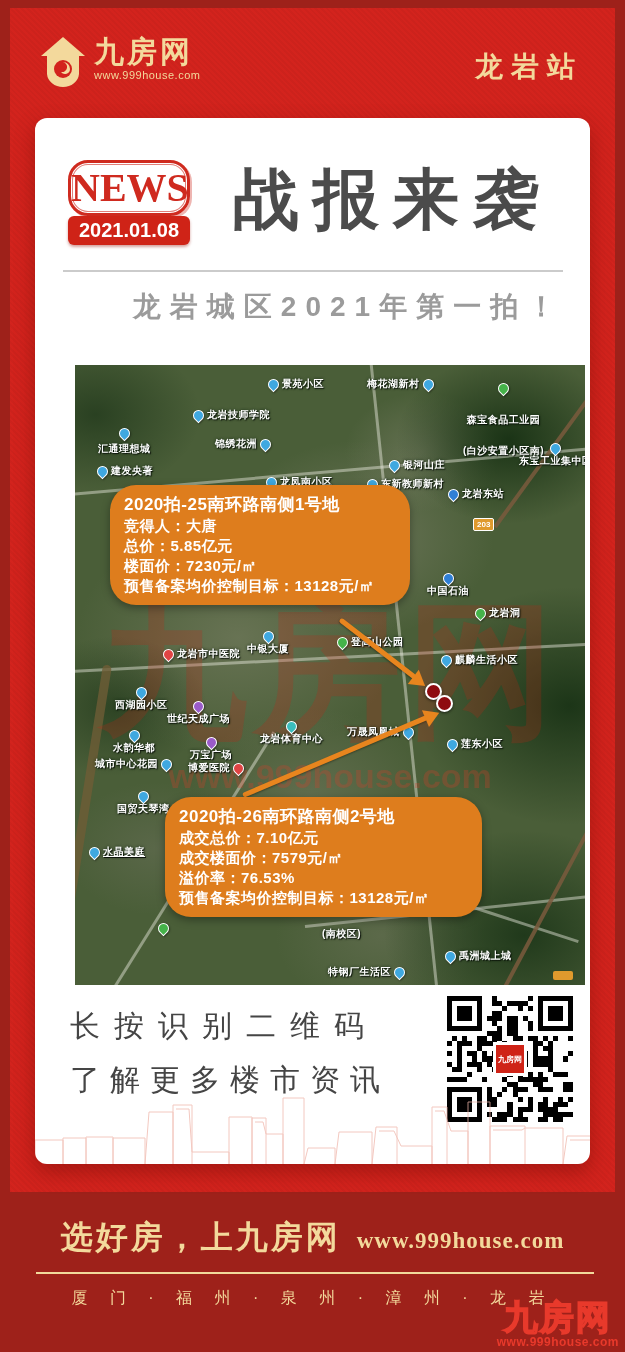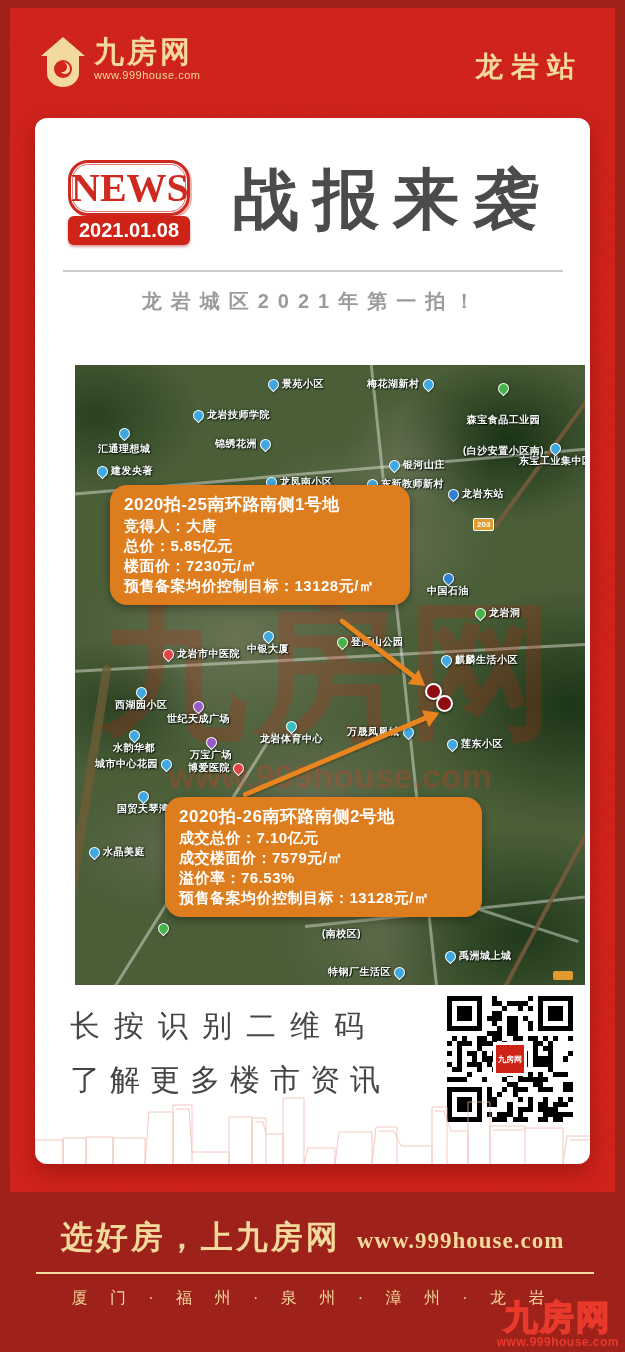--- a/index.html
+++ b/index.html
@@ -23,21 +23,21 @@
   .news-box{border:3px solid #cf2a1f;border-radius:20px;color:#cf2a1f;text-align:center;
             font-family:"Liberation Serif","DejaVu Serif",serif;font-weight:bold;font-size:40px;line-height:50px;
             box-shadow:2px 2px 0 rgba(207,42,31,.35), inset 0 0 0 1px #fff, inset 0 0 0 2px rgba(207,42,31,.6);}
   .news-date{background:linear-gradient(#d4291e,#b6ênh2016);background:#cf2317;color:#fff;text-align:center;
              font-size:20px;font-weight:bold;border-radius:6px;padding:3px 0;box-shadow:0 2px 3px rgba(150,20,10,.4);}
   .big-title{position:absolute;left:168px;top:34px;width:380px;text-align:center;color:#4b4b4b;
              font-family:"Liberation Serif","DejaVu Serif",serif;font-weight:900;font-size:66px;
              letter-spacing:14px;line-height:96px;white-space:nowrap;}
   .divider{position:absolute;left:28px;top:152px;width:500px;height:2px;background:#cbcbcb;}
   .subtitle{position:absolute;left:0;top:170px;width:100%;text-align:center;color:#9b9b9b;
-            font-weight:bold;font-size:20px;letter-spacing:9px;white-space:nowrap;}
+            font-weight:bold;font-size:28px;letter-spacing:9px;white-space:nowrap;padding-left:36px;}
   
   .map{position:absolute;left:40px;top:247px;width:510px;height:620px;background:#4a5e38;overflow:hidden;
     background-image:
       radial-gradient(160px 120px at 85% 12%, rgba(18,44,16,.85), transparent 70%),
       radial-gradient(220px 170px at 97% 55%, rgba(20,46,18,.85), transparent 70%),
       radial-gradient(200px 150px at 88% 92%, rgba(22,48,20,.8), transparent 70%),
       radial-gradient(150px 110px at 4% 8%, rgba(28,52,24,.7), transparent 70%),
       radial-gradient(130px 100px at 8% 55%, rgba(26,50,22,.6), transparent 70%),
       radial-gradient(230px 170px at 32% 44%, rgba(128,132,106,.55), transparent 70%),
       radial-gradient(190px 140px at 56% 28%, rgba(138,138,118,.5), transparent 70%),
@@ -59,21 +59,21 @@
        box-sizing:border-box;flex:0 0 auto;box-shadow:0 1px 2px rgba(0,0,0,.5);}
   .roadbadge{position:absolute;background:#e09a2d;color:#fff;font-size:8px;font-weight:bold;border-radius:2px;
              padding:1px 3px;border:1px solid #fff;}
   .scalebadge{position:absolute;width:20px;height:9px;background:#e09a2d;border-radius:2px;}
   .marker{position:absolute;width:13px;height:13px;border-radius:50%;background:#8e0b10;border:2px solid #fff;
           box-shadow:0 1px 3px rgba(0,0,0,.6);}
   .arrow{position:absolute;height:5px;background:#e8851e;transform-origin:0 50%;border-radius:3px;
          box-shadow:0 1px 2px rgba(0,0,0,.35);}
   .arrow::after{content:'';position:absolute;right:-13px;top:50%;transform:translateY(-50%);
          border-left:15px solid #e8851e;border-top:9px solid transparent;border-bottom:9px solid transparent;}
-  .callout{position:absolute;background:#de7d1d;border-radius:17px;color:#fff;padding:9px 14px;
+  .callout{position:absolute;background:#de7d1d;border-radius:26px;color:#fff;padding:9px 14px;
            box-shadow:0 3px 8px rgba(0,0,0,.35);}
   .callout .ct{font-size:17px;font-weight:bold;line-height:22px;letter-spacing:.5px;}
   .callout .cl{font-size:15px;font-weight:bold;line-height:20px;letter-spacing:.5px;}
   
   .qr-text1{position:absolute;left:35px;top:888px;color:#454545;font-size:30px;font-weight:500;letter-spacing:14px;white-space:nowrap;}
   .qr-text2{position:absolute;left:35px;top:942px;color:#454545;font-size:30px;font-weight:500;letter-spacing:10px;white-space:nowrap;}
   .qr{position:absolute;left:412px;top:878px;width:126px;height:126px;background:#fff;}
   .qr-center{position:absolute;left:46px;top:46px;width:34px;height:34px;background:#cf2317;border:3px solid #fff;
              box-sizing:border-box;color:#fff;font-size:8px;font-weight:bold;display:flex;align-items:center;justify-content:center;}
   .skyline{position:absolute;left:0;bottom:0;width:100%;height:90px;opacity:.75;}
@@ -246,21 +246,21 @@
           <span>国贸天琴湾</span>
         </div>
         <div class="maplabel" style="left: 272px; top: 360px;">
           <span>万晟凤凰城</span>
           <i class="pin" style="background: rgb(63, 168, 224);"></i>
         </div>
         <div class="maplabel" style="left: 372px; top: 372px;">
           <i class="pin" style="background: rgb(63, 168, 224);"></i>
           <span>莲东小区</span>
         </div>
-        <div class="maplabel" style="left: 14px; top: 480px;">
+        <div class="maplabel" style="left: 14px; top: 480px; text-decoration: underline;">
           <i class="pin" style="background: rgb(63, 168, 224);"></i>
           <span>水晶美庭</span>
         </div>
         <div class="maplabel" style="left: 247px; top: 562px;">
           <span>(南校区)</span>
         </div>
         <div class="maplabel" style="left: 370px; top: 584px;">
           <i class="pin" style="background: rgb(63, 168, 224);"></i>
           <span>禹洲城上城</span>
         </div>

